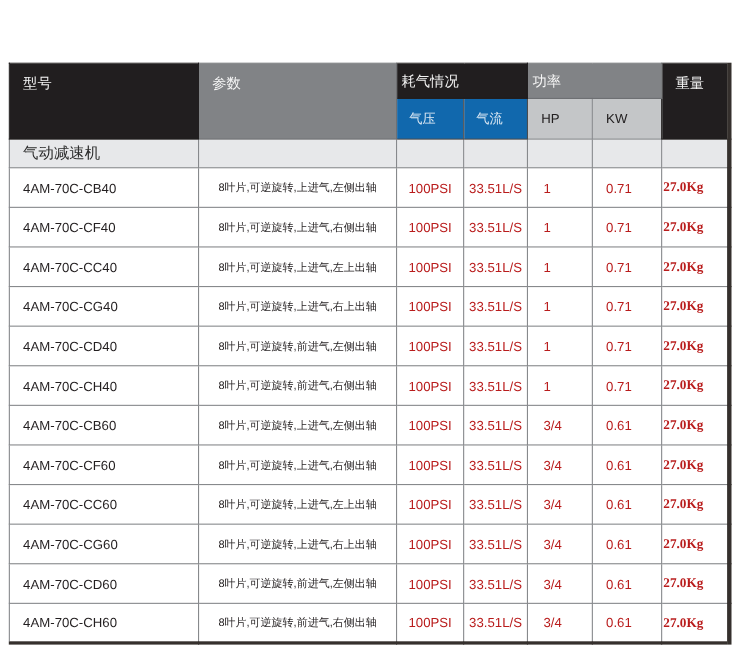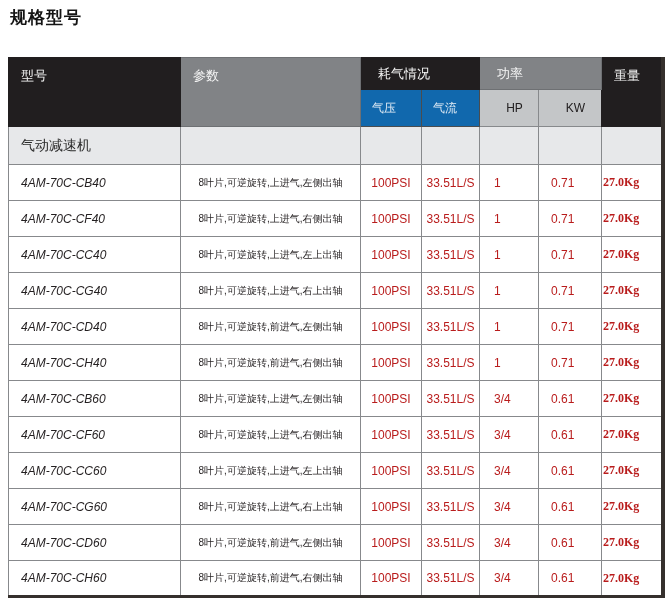--- a/index.html
+++ b/index.html
@@ -56,54 +56,52 @@
     color: #f6f6f6;
     font-size: 13px;
     border-color: #6e7073;
   }
   .rowspan-cell {
     vertical-align: top;
     padding: 9px 0 0 12px;
   }
   .group-cell {
     vertical-align: middle;
-    padding-left: 17px;
+    padding-left: 4px;
   }
   .th-blue {
     background: #1168ad;
     color: #dfeaf4;
     font-size: 12px;
     vertical-align: middle;
     padding-left: 11px;
     border-color: #4a4c4f;
     font-family: Liberation Mono, monospace;
   }
   .th-light {
     background: #c4c6c8;
     color: #232021;
     font-size: 12px;
     vertical-align: middle;
     padding-left: 12px;
     border-color: #87898c;
-    text-align: center;
-  }
-  tr.section-row { height: 38px; background: #e7e8ea; }
+  }
+  tr.section-row { height: 26px; background: #e7e8ea; }
   .section-label {
     font-size: 14px;
     color: #2b2b2b;
     padding-left: 12px;
     vertical-align: middle;
   }
   tr.data-row { height: 36px; background: #ffffff; }
   td.model {
     font-size: 12px;
     color: #231f20;
     padding-left: 12px;
     vertical-align: middle;
-    font-style: italic;
   }
   td.params {
     font-size: 10px;
     color: #231f20;
     text-align: center;
     vertical-align: middle;
     padding: 0 3px;
   }
   td.num {
     font-size: 12px;
@@ -112,21 +110,20 @@
   }
   td.center { text-align: center; }
   td.hp { padding-left: 14px; }
   td.kw { padding-left: 12px; }
   td.weight { text-align: left; font-weight: bold; font-family: Liberation Serif, serif; }
 </style>
 </head>
 <body>
 
 <div class="page">
-  <h1 class="title">规格型号</h1>
 
   <table class="spec">
     <colgroup>
       <col style="width:172px">
       <col style="width:180px">
       <col style="width:61px">
       <col style="width:58px">
       <col style="width:59px">
       <col style="width:63px">
       <col style="width:61px">

